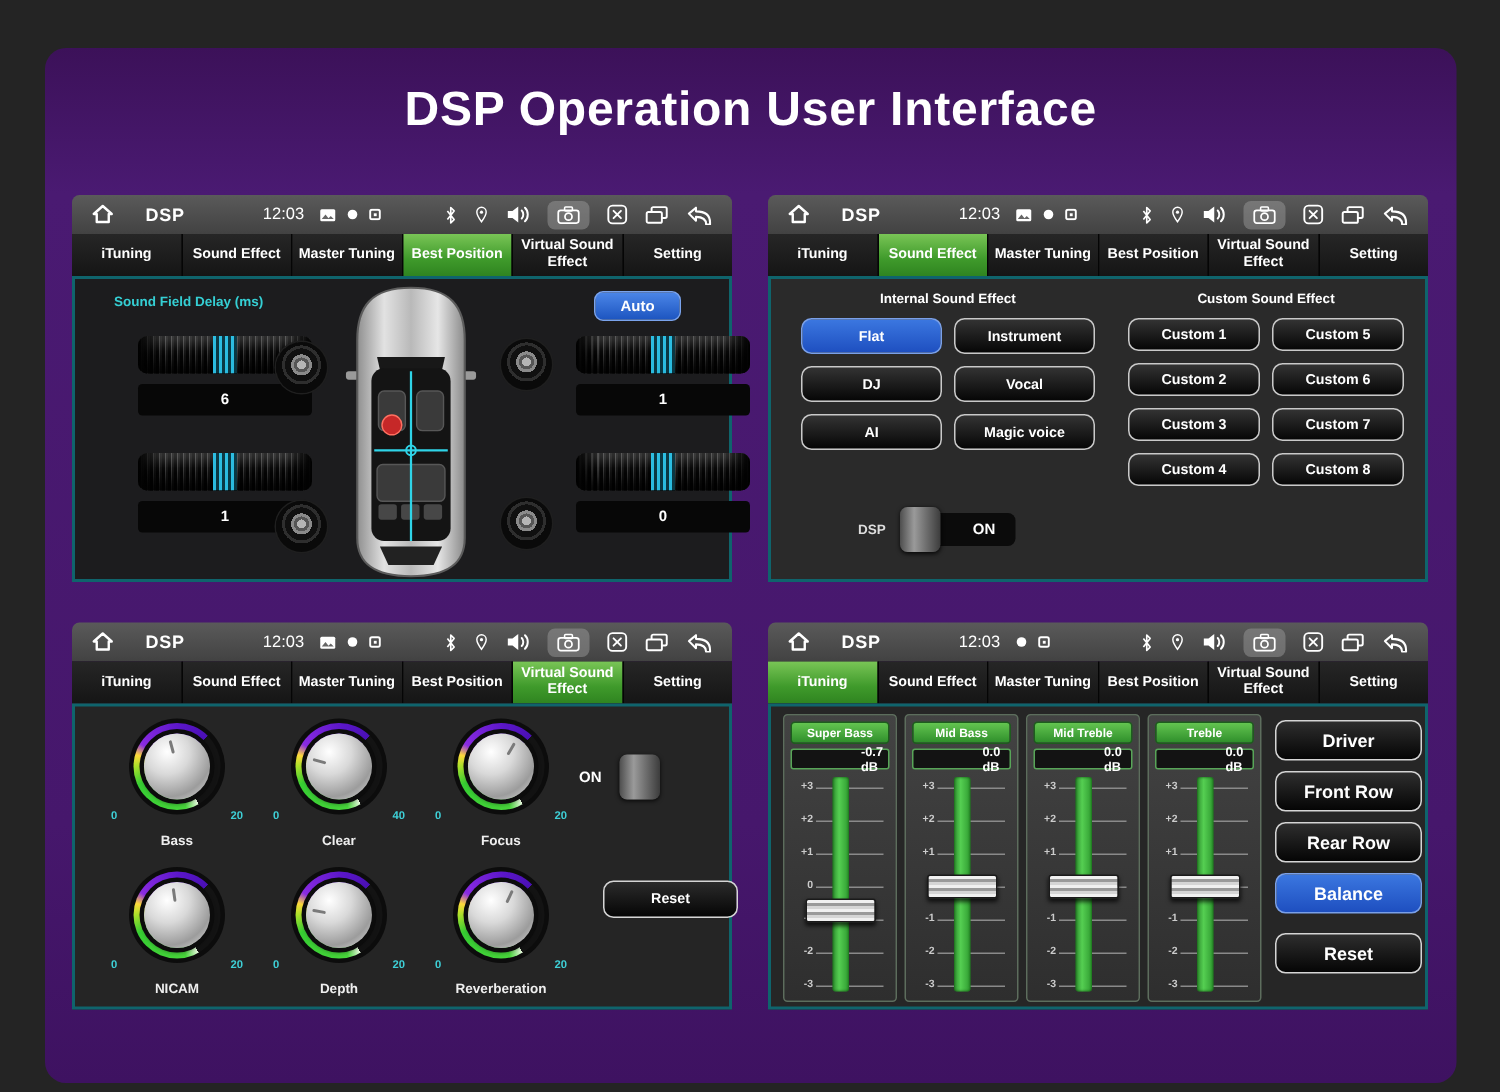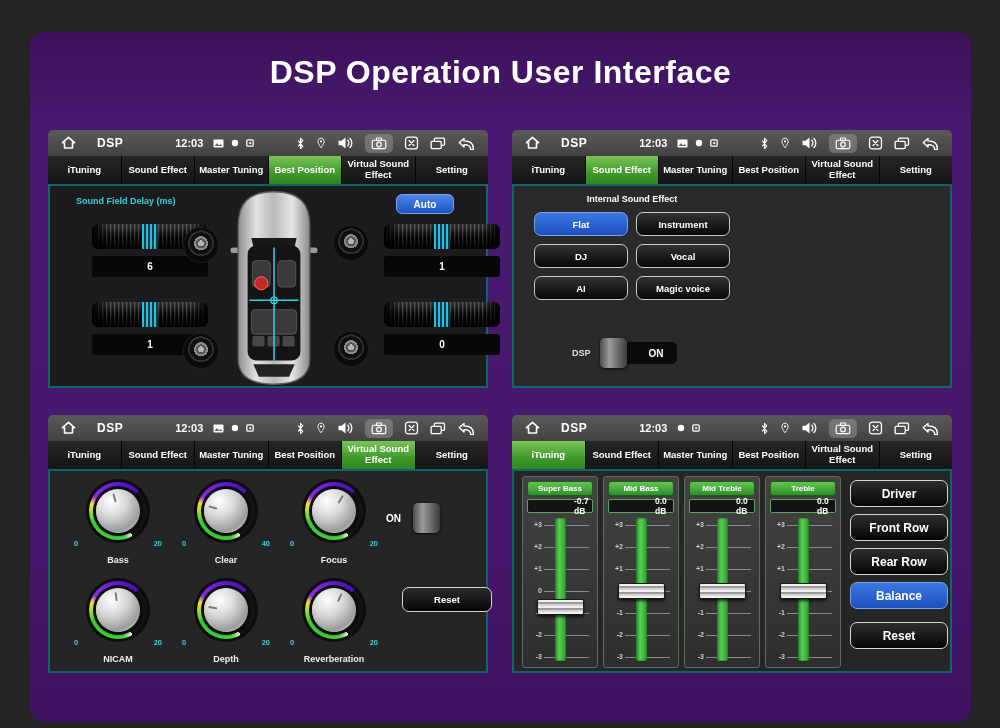--- a/index.html
+++ b/index.html
@@ -15,21 +15,21 @@
   .p-tl { left:18px;  top:98px; }
   .p-tr { left:482px; top:98px; }
   .p-bl { left:18px;  top:383px; }
   .p-br { left:482px; top:383px; }
 
   .sbar { height:26px; background:linear-gradient(180deg,#5a5a5a,#424242); border-radius:5px 5px 0 0;
           display:flex; align-items:center; padding:0 12px; color:#fff; }
   .sbar svg { display:block; }
   .sb-home { margin-right:20px; }
   .sb-app { font-size:12px; font-weight:bold; margin-right:52px; letter-spacing:.5px; }
-  .sb-time { font-size:11px; font-weight:bold; }
+  .sb-time { font-size:11px; font-weight:normal; }
   .sb-mini { display:flex; align-items:center; gap:7px; margin-left:10px; }
   .sb-right { margin-left:auto; display:flex; align-items:center; gap:11px; }
   .cam-hl { background:rgba(160,160,160,.45); border-radius:5px; width:28px; height:19px;
             display:flex; align-items:center; justify-content:center; }
 
   .tabs { height:28px; display:flex; background:#141414; }
   .tab { flex:1; display:flex; align-items:center; justify-content:center; text-align:center;
          color:#fff; font-size:9.5px; font-weight:bold; line-height:1.15;
          background:linear-gradient(180deg,#262626,#151515); border-right:1px solid #050505; cursor:default; }
   .tab:last-child { border-right:none; }
@@ -349,20 +349,33 @@
             <div class="fx-btn">Magic voice</div>
           </div>
         </div>
         <div class="dsp-row">
           <span class="dsp-lbl">DSP</span>
           <span class="toggle">
             <span class="knob"></span>
             <span class="tst">ON</span>
           </span>
         </div>
+        <div class="se-group se-right">
+          <div class="se-head">Custom Sound Effect</div>
+          <div class="se-grid">
+            <div class="fx-btn">Custom 1</div>
+            <div class="fx-btn">Custom 5</div>
+            <div class="fx-btn">Custom 2</div>
+            <div class="fx-btn">Custom 6</div>
+            <div class="fx-btn">Custom 3</div>
+            <div class="fx-btn">Custom 7</div>
+            <div class="fx-btn">Custom 4</div>
+            <div class="fx-btn">Custom 8</div>
+          </div>
+        </div>
       </div>
     </div>
 
     <div class="panel p-bl">
       <div class="sbar">
         <span class="sb-home">
             <svg width="17" height="16" viewBox="0 0 24 24">
               <path d="M12 3.5 3 11.5h3v8h12v-8h3z" fill="none" stroke="#fff" stroke-width="2.4" stroke-linejoin="round"></path>
             </svg>
           </span>

